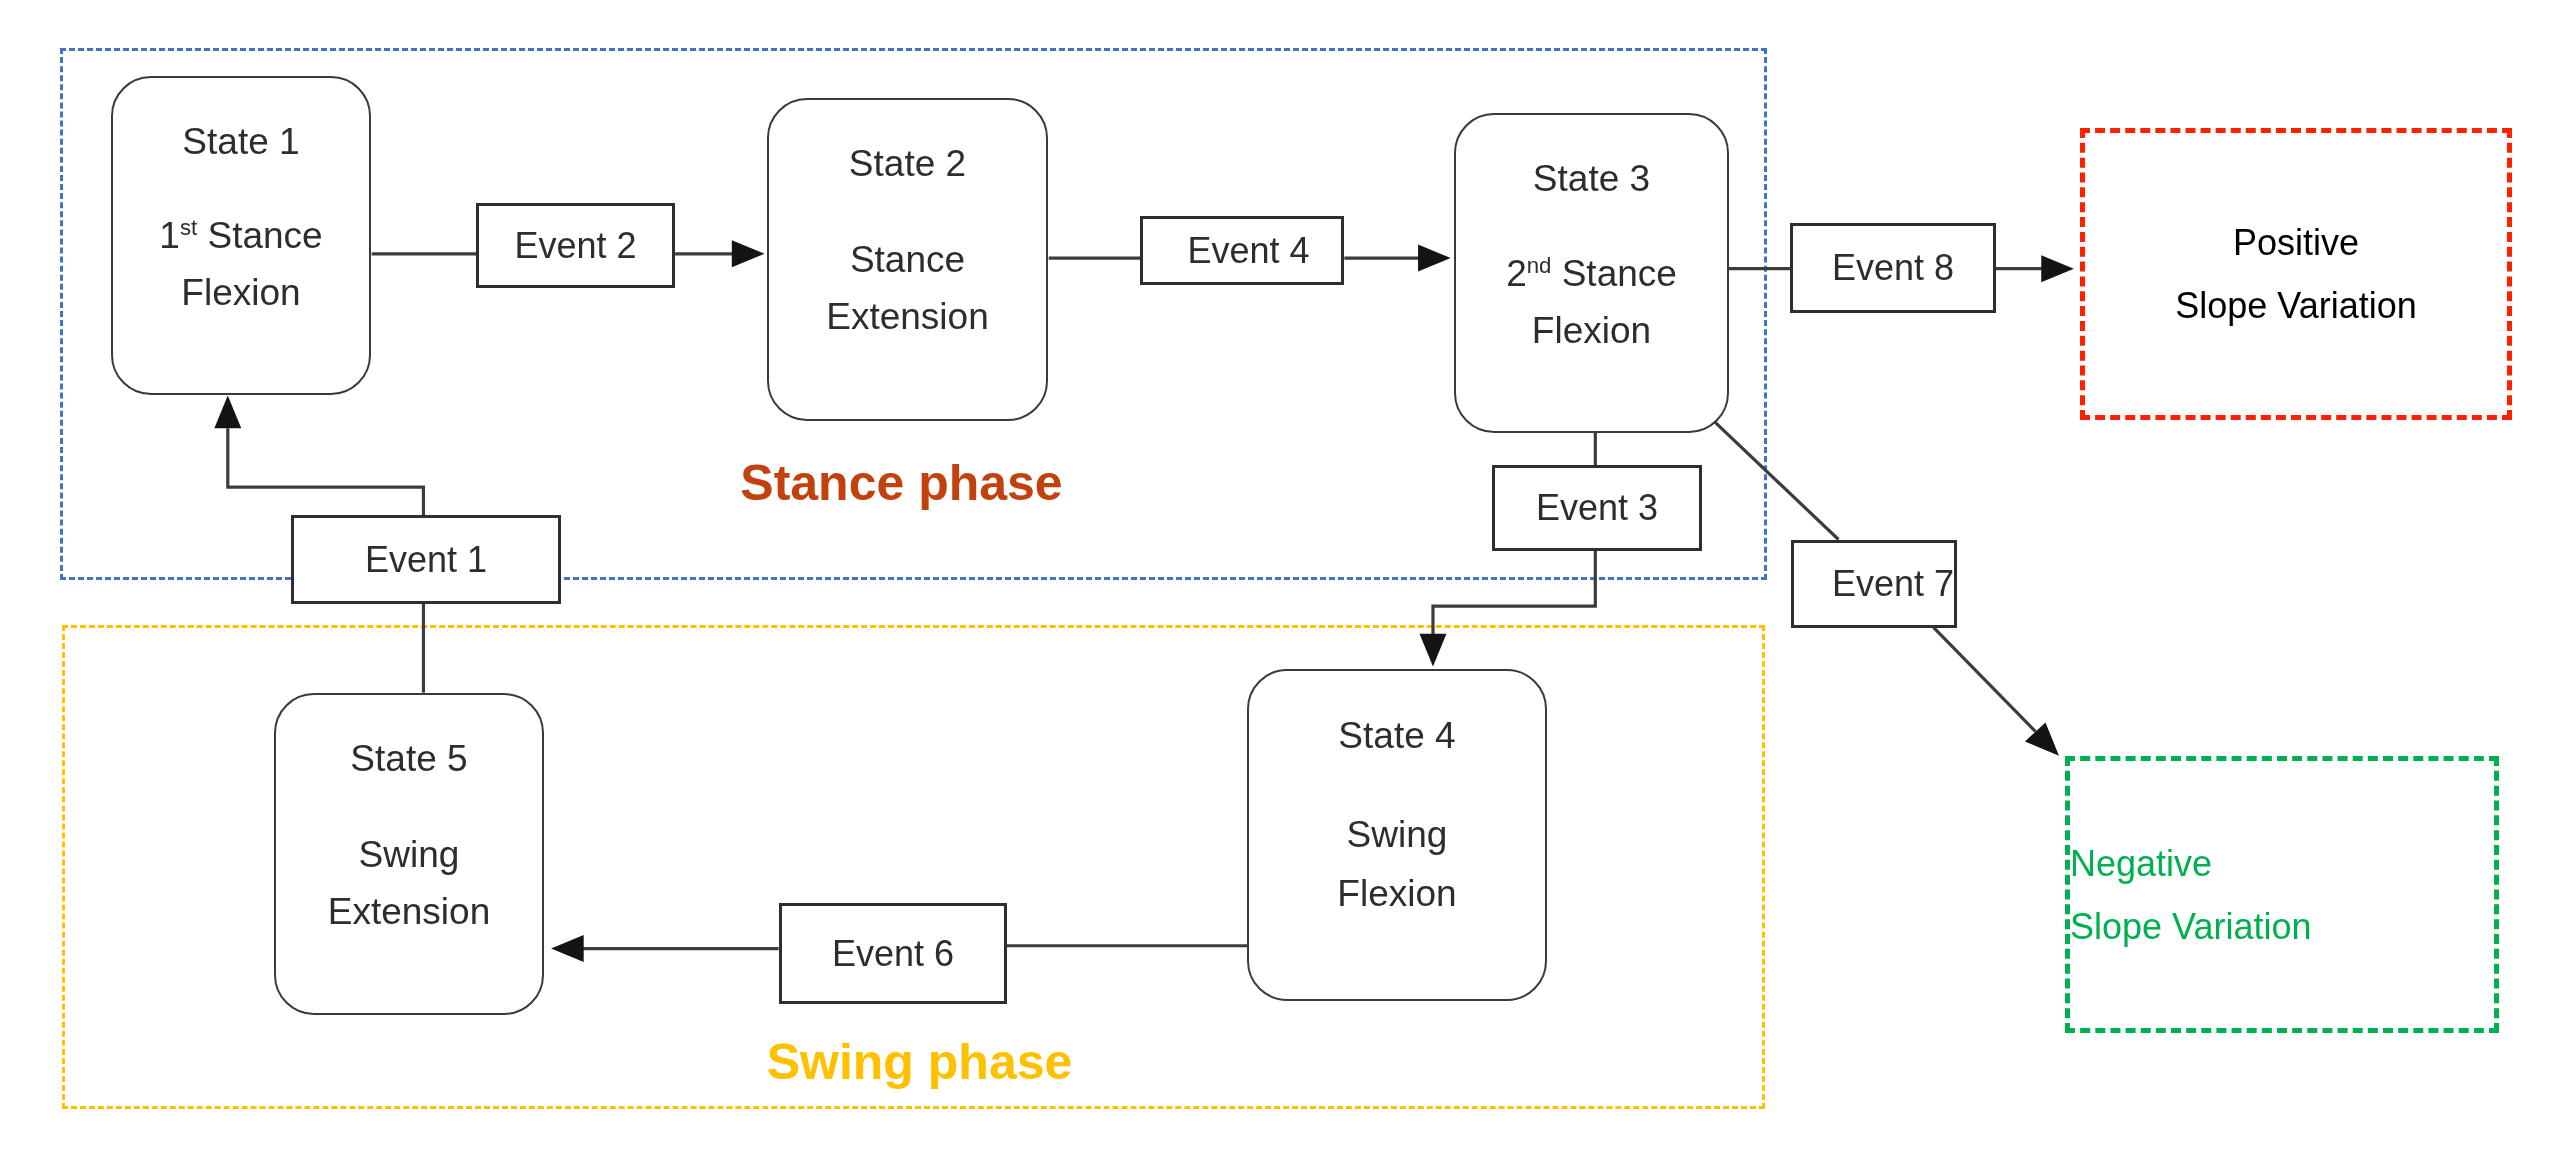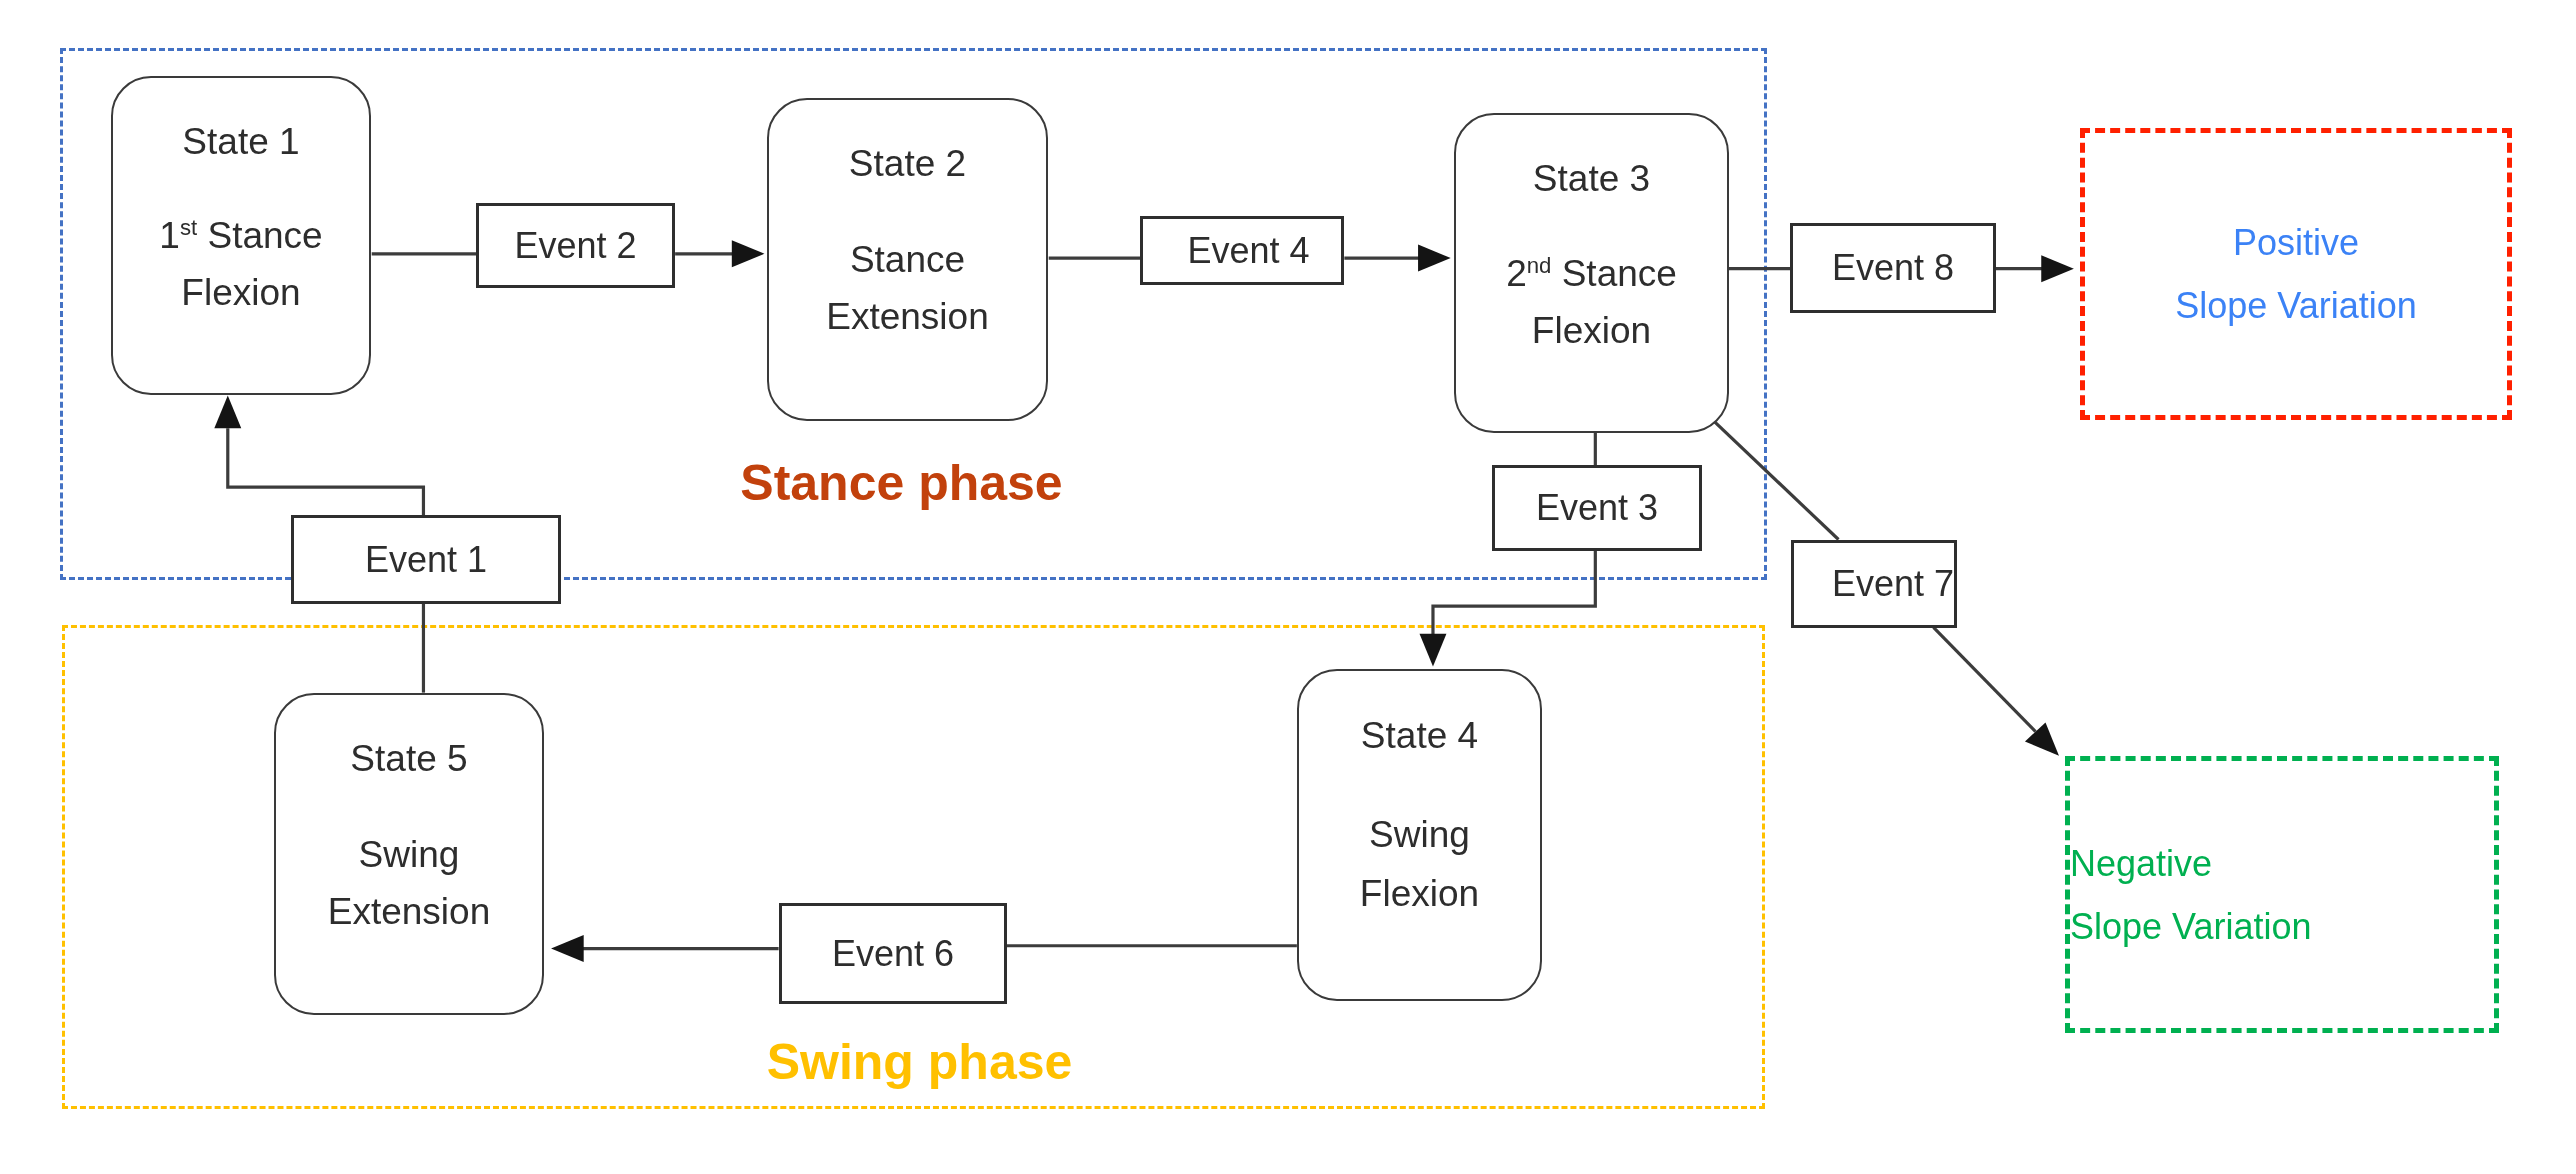--- a/index.html
+++ b/index.html
@@ -12,21 +12,21 @@
     color:#2d2d2d;
     overflow:hidden;
   }
   
   .region{position:absolute;z-index:1;background:transparent;}
   .region.stance{border:3.5px dashed #4472C4;}
   .region.swing{border:3.5px dashed #FFC000;}
   .region.positive{border:5.7px dashed #FF2000;display:flex;flex-direction:column;align-items:center;justify-content:center;}
   .region.negative{border:5.7px dashed #00B050;display:flex;flex-direction:column;align-items:flex-start;justify-content:center;}
   .outcome-line{font-size:36px;line-height:63px;white-space:nowrap;}
-  .positive .outcome-line{color:#3b82f6;}
+  .positive .outcome-line{color:#000000;}
   .negative .outcome-line{color:#00B050;}
 
   
   #connectors{position:absolute;left:0;top:0;z-index:2;}
 
   
   .state-box{
     position:absolute;z-index:3;
     background:#ffffff;border:2.8px solid #3a3a3a;border-radius:40px;
   }
@@ -105,21 +105,21 @@
     <div class="line s1"><span>Stance</span><span class="sup"></span><span></span></div>
     <div class="line s2">Extension</div>
   </div>
 
   <div class="state-box" style="left:1454px;top:113px;width:275px;height:320px;">
     <div class="line t">State 3</div>
     <div class="line s1"><span>2</span><span class="sup">nd</span><span> Stance</span></div>
     <div class="line s2">Flexion</div>
   </div>
 
-  <div class="state-box" style="left:1297px;top:669px;width:245px;height:332px;">
+  <div class="state-box" style="left:1247px;top:669px;width:300px;height:332px;">
     <div class="line t">State 4</div>
     <div class="line s1"><span>Swing</span><span class="sup"></span><span></span></div>
     <div class="line s2">Flexion</div>
   </div>
 
   <div class="state-box" style="left:274px;top:693px;width:270px;height:322px;">
     <div class="line t">State 5</div>
     <div class="line s1"><span>Swing</span><span class="sup"></span><span></span></div>
     <div class="line s2">Extension</div>
   </div>

